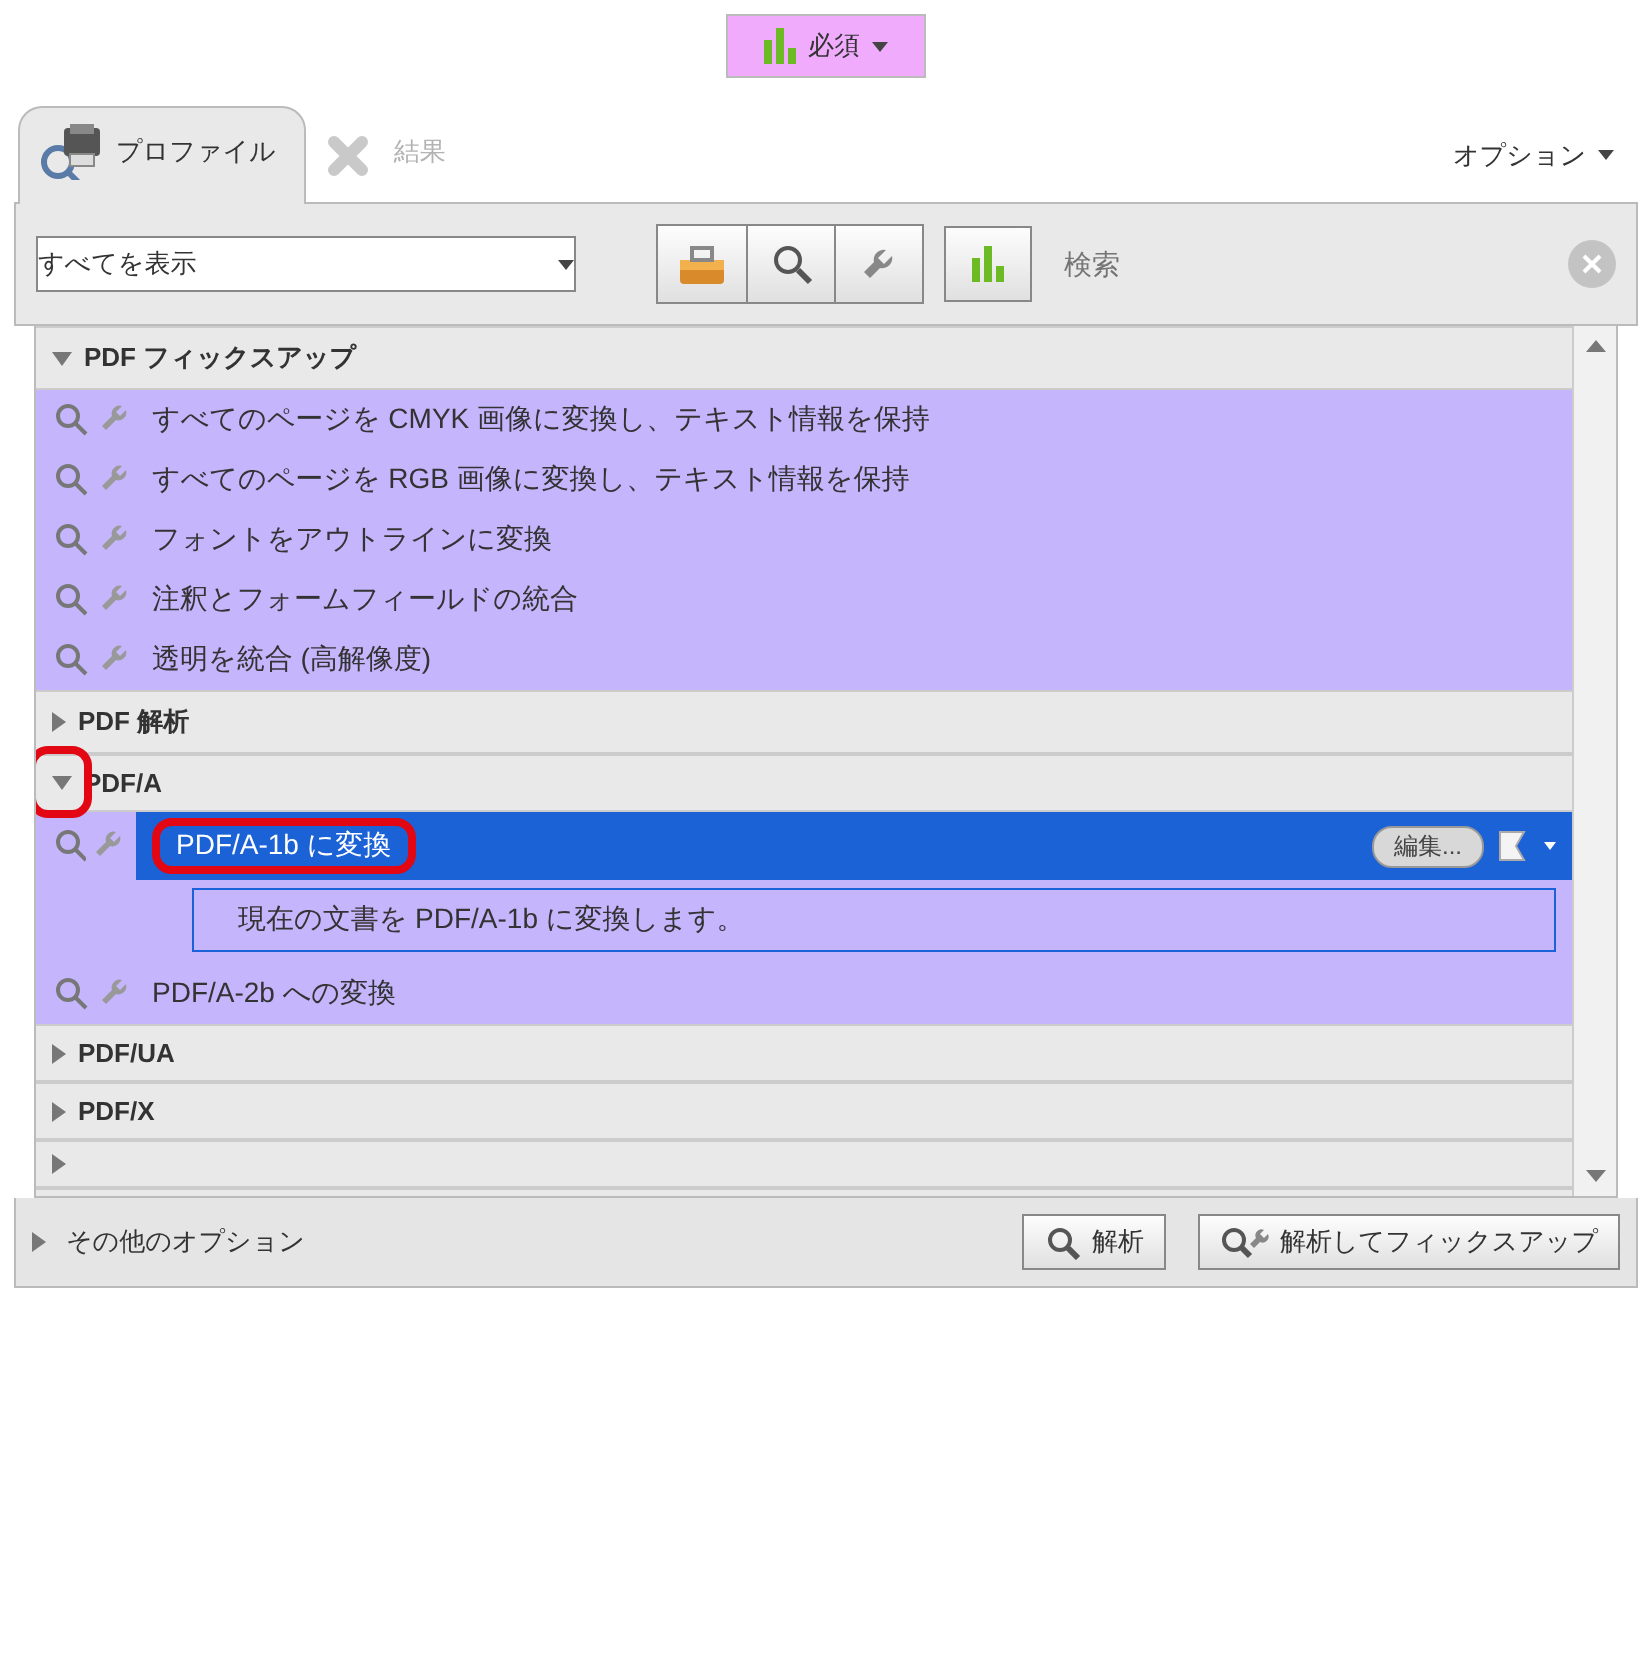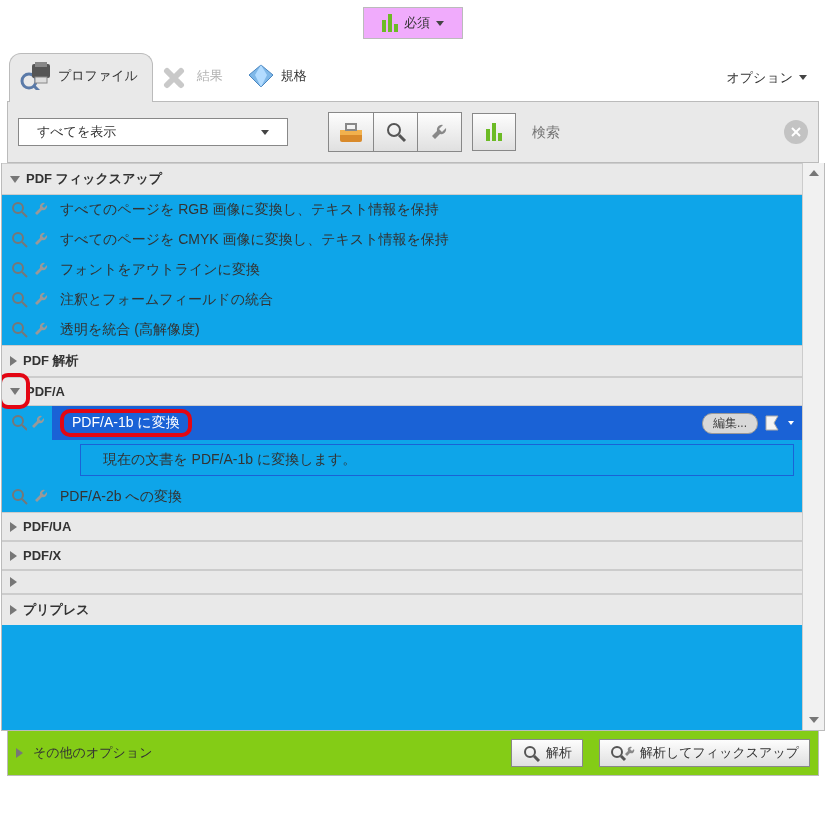--- a/index.html
+++ b/index.html
@@ -19,29 +19,29 @@
 .caret { width:0;height:0;border-left:4px solid transparent;border-right:4px solid transparent;border-top:5px solid #444; }
 
 .tabs-row { display:flex; align-items:center; gap:0px; padding:0 8px; border-bottom:0; background:#fff; margin-top:8px;}
 .tab { display:flex; align-items:center; gap:6px; padding:8px 14px 12px 10px; border-top-left-radius:12px; border-top-right-radius:12px; cursor:pointer; position:relative; }
 .tab.active { background:#e9e9e9; border:1px solid #bbb; border-bottom:none; z-index:2;}
 .tab .tab-label { font-size:13px; }
 .tab.disabled .tab-label { color:#b3b3b3; }
 .options-btn { margin-left:auto; display:flex; align-items:center; gap:6px; cursor:pointer; padding:6px 10px;}
 
 .toolbar-area { background:#e9e9e9; border:1px solid #bbb; margin:0 6px; border-top-left-radius:0; padding:10px 10px; display:flex; align-items:center; gap:10px; margin-top:-1px;}
-.select-box { width:270px; height:28px; border:1px solid #888; background:#fff; display:flex; align-items:center; justify-content:space-between; padding:0 18px; cursor:pointer;}
+.select-box { width:270px; height:28px; border:1px solid #888; background:#fff; display:flex; align-items:center; justify-content:space-between; padding:0 0; cursor:pointer;}
 .tool-btn-group { display:flex; gap:0; border:1px solid #888; background:#eee; }
 .tool-btn { width:44px; height:38px; display:flex; align-items:center; justify-content:center; border-left:1px solid #888; cursor:pointer; background:linear-gradient(#fdfdfd,#e0e0e0);}
 .tool-btn:first-child{border-left:none;}
 .single-tool { width:44px; height:38px; border:1px solid #888; display:flex; align-items:center; justify-content:center; cursor:pointer; background:linear-gradient(#fdfdfd,#e0e0e0);}
 .search-box { flex:1; height:26px; border:none; background:transparent; outline:none; font-size:14px; color:#888; padding-left:6px;}
 .clear-icon { width:24px; height:24px; border-radius:50%; background:#c3c3c3; display:flex; align-items:center;justify-content:center; cursor:pointer; margin-left:6px;}
 
-.list-area { margin:0 0; border:1px solid #bbb; border-top:none; background:#0ea5e9; height:568px; display:flex; position:relative; }
+.list-area { margin:0 16px; border:1px solid #bbb; border-top:none; background:#c4b5fd; height:436px; display:flex; position:relative; }
 .list-content { flex:1; overflow:hidden; }
 .scrollbar { width:22px; background:#f1f1f1; border-left:1px solid #ccc; display:flex; flex-direction:column; }
 .scroll-arrow { height:20px; display:flex; align-items:center; justify-content:center; cursor:pointer;}
 .scroll-track { flex:1; background:#f1f1f1; }
 
 .group-header { background:#e9e9e9; border-bottom:1px solid #ccc; border-top:1px solid #ccc; padding:6px 8px; font-weight:bold; display:flex; align-items:center; gap:6px; cursor:pointer; }
 .tri { width:0;height:0; display:inline-block; }
 .tri.open { border-left:5px solid transparent; border-right:5px solid transparent; border-top:7px solid #777; }
 .tri.closed { border-top:5px solid transparent; border-bottom:5px solid transparent; border-left:7px solid #777; }
 
@@ -52,21 +52,21 @@
 .selected-item { background:#1a62d6; color:#fff; display:flex; align-items:center; padding:3px 8px 3px 8px;text-align:center; }
 .selected-item .item-label { color:#fff; }
 .highlight-box { border:4px solid #e30613; border-radius:10px; padding:1px 8px; display:inline-block; }
 .edit-badge { margin-left:auto; background:#d8d8d8; border-radius:10px; padding:1px 10px; font-size:12px; color:#444; border:1px solid #999; cursor:pointer;}
 .flag-caret { width:0;height:0;border-left:3px solid transparent;border-right:3px solid transparent;border-top:4px solid #fff; margin-left:2px;}
 
 .desc-row { border:1px solid #1a62d6; padding:6px 22px; margin:4px 8px 6px 78px; font-size:14px; }
 
 .red-ring { position:absolute; border:4px solid #e30613; border-radius:10px; pointer-events:none; }
 
-.footer { margin:0 6px; border:1px solid #bbb; border-top:none; background:#84cc16; display:flex; align-items:center; padding:8px 8px; gap:6px; }
+.footer { margin:0 6px; border:1px solid #bbb; border-top:none; background:#e5e5e5; display:flex; align-items:center; padding:8px 8px; gap:6px; }
 .footer .tri { margin-right:4px;}
 .footer-buttons { margin-left:auto; display:flex; gap:4px; }
 .footer-btn { border:1px solid #888; background:linear-gradient(#fdfdfd,#e0e0e0); padding:4px 10px; display:flex; align-items:center; gap:4px; cursor:pointer; font-size:14px;margin-left:12px;}
 
 
 .svg-icon { display:block; }
 </style>
 </head>
 <body>
 
@@ -95,27 +95,20 @@
         <rect x="15" y="15" width="12" height="6" fill="#ddd" stroke="#888"></rect>
       </svg>
       <span class="tab-label">プロファイル</span>
     </div>
     <div class="tab disabled">
       <svg width="28" height="26">
         <path d="M4 22 L18 8 M18 22 L4 8" stroke="#c9c9c9" stroke-width="6" stroke-linecap="round"></path>
       </svg>
       <span class="tab-label">結果</span>
     </div>
-    <div class="tab">
-      <svg width="28" height="26">
-        <polygon points="14,2 26,12 14,24 2,12" fill="#7fb8e8" stroke="#4a86c0"></polygon>
-        <polygon points="14,2 20,12 14,24 8,12" fill="#b3dcff"></polygon>
-      </svg>
-      <span class="tab-label">規格</span>
-    </div>
     <div class="options-btn">
       <span>オプション</span>
       <span class="caret"></span>
     </div>
   </div>
 
   <div class="toolbar-area">
     <div class="select-box">
       <span>すべてを表示</span>
       <span class="caret"></span>
@@ -168,33 +161,33 @@
       <div class="list-item">
         <span class="mag-wrench">
           <svg width="20" height="20">
               <circle cx="8" cy="8" r="5" fill="none" stroke="#777" stroke-width="2"></circle>
               <line x1="12" y1="12" x2="17" y2="17" stroke="#777" stroke-width="2"></line>
             </svg>
           <svg width="20" height="20">
               <path d="M13 3a4 4 0 0 0-5 5l-5 5 2 2 5-5a4 4 0 0 0 5-5l-3 3-2-2z" fill="#999"></path>
             </svg>
         </span>
+        <span class="item-label">すべてのページを CMYK 画像に変換し、テキスト情報を保持</span>
+      </div>
+      <div class="list-item">
+        <span class="mag-wrench">
+          <svg width="20" height="20">
+              <circle cx="8" cy="8" r="5" fill="none" stroke="#777" stroke-width="2"></circle>
+              <line x1="12" y1="12" x2="17" y2="17" stroke="#777" stroke-width="2"></line>
+            </svg>
+          <svg width="20" height="20">
+              <path d="M13 3a4 4 0 0 0-5 5l-5 5 2 2 5-5a4 4 0 0 0 5-5l-3 3-2-2z" fill="#999"></path>
+            </svg>
+        </span>
         <span class="item-label">すべてのページを RGB 画像に変換し、テキスト情報を保持</span>
-      </div>
-      <div class="list-item">
-        <span class="mag-wrench">
-          <svg width="20" height="20">
-              <circle cx="8" cy="8" r="5" fill="none" stroke="#777" stroke-width="2"></circle>
-              <line x1="12" y1="12" x2="17" y2="17" stroke="#777" stroke-width="2"></line>
-            </svg>
-          <svg width="20" height="20">
-              <path d="M13 3a4 4 0 0 0-5 5l-5 5 2 2 5-5a4 4 0 0 0 5-5l-3 3-2-2z" fill="#999"></path>
-            </svg>
-        </span>
-        <span class="item-label">すべてのページを CMYK 画像に変換し、テキスト情報を保持</span>
       </div>
       <div class="list-item">
         <span class="mag-wrench">
           <svg width="20" height="20">
               <circle cx="8" cy="8" r="5" fill="none" stroke="#777" stroke-width="2"></circle>
               <line x1="12" y1="12" x2="17" y2="17" stroke="#777" stroke-width="2"></line>
             </svg>
           <svg width="20" height="20">
               <path d="M13 3a4 4 0 0 0-5 5l-5 5 2 2 5-5a4 4 0 0 0 5-5l-3 3-2-2z" fill="#999"></path>
             </svg>

